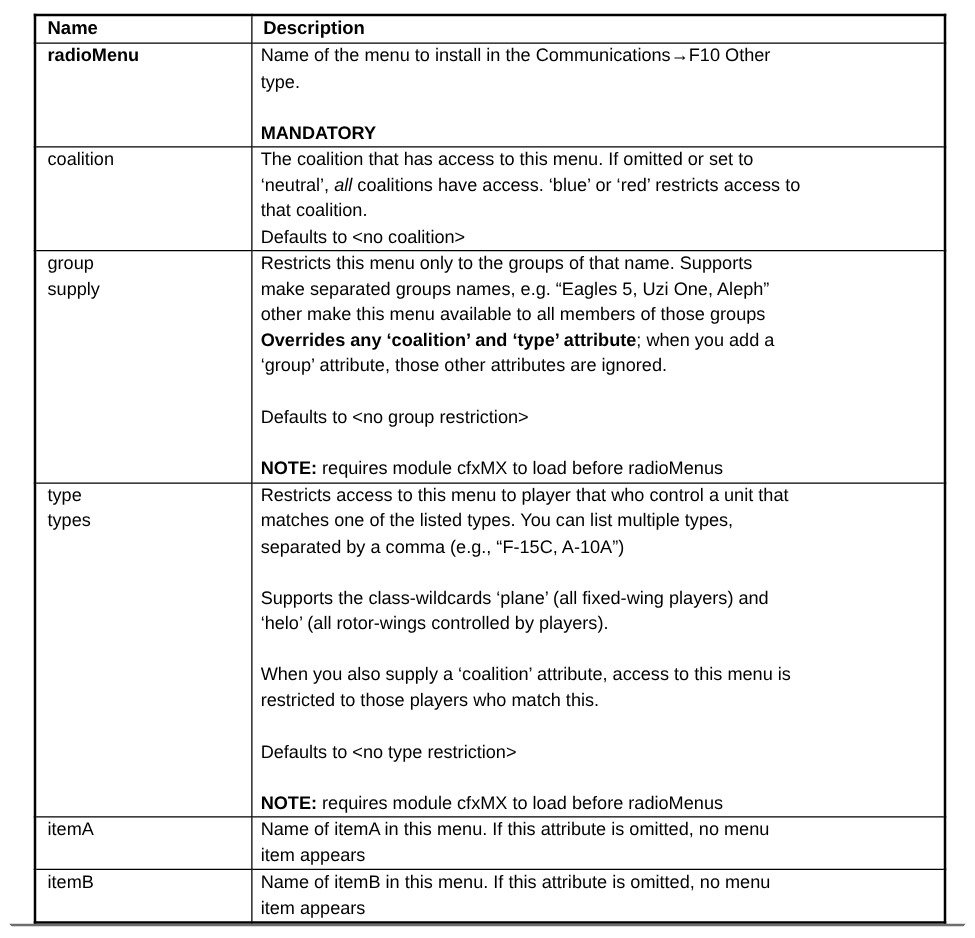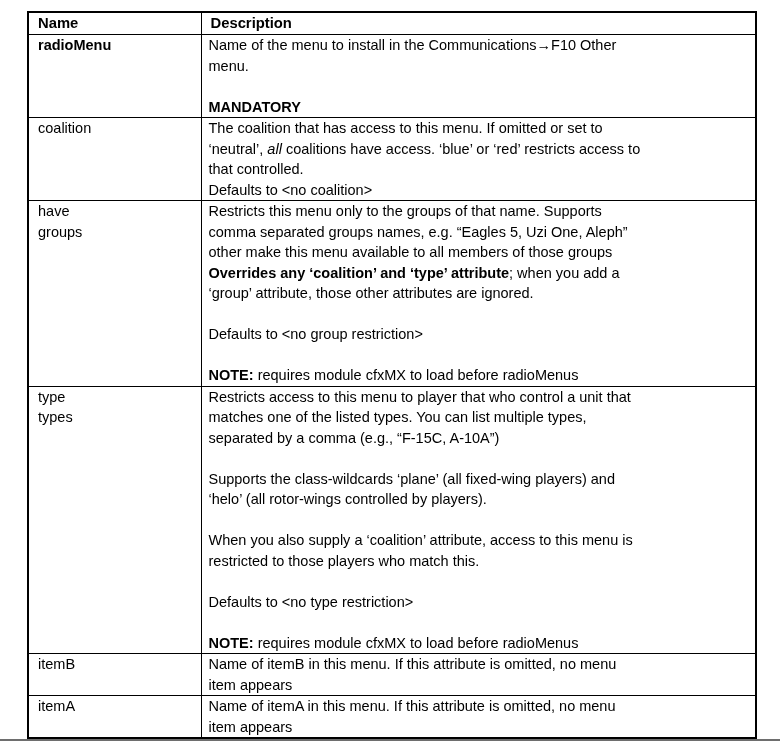--- a/index.html
+++ b/index.html
@@ -7,20 +7,21 @@
     width: 780px; height: 750px;
     background: #ffffff;
     font-family: "Liberation Sans", sans-serif;
     color: var(--text-color, #000000);
   }
   .page {
     position: relative;
     width: 780px; height: 750px;
     overflow: hidden;
     background: var(--bg-color, #ffffff);
+    border-radius: 31px;
   }
   table.attr-table {
     position: absolute;
     left: 27px; top: 11px;
     width: 730px;
     border-collapse: collapse;
     table-layout: fixed;
     border: 2px solid var(--border-color, #000000);
   }
   .attr-table th, .attr-table td {
@@ -64,44 +65,44 @@
         <th>Description</th>
       </tr>
     </thead>
     <tbody>
         <tr>
           <td class="name-cell">
             <div class="tline"><span class="b">radioMenu</span></div>
           </td>
           <td class="desc-cell">
             <div class="tline"><span>Name of the menu to install in the Communications→F10 Other</span></div>
-            <div class="tline"><span>menu.</span></div>
+            <div class="tline"><span>type.</span></div>
             <div class="tline">&nbsp;</div>
             <div class="tline"><span class="b">MANDATORY</span></div>
           </td>
         </tr>
         <tr>
           <td class="name-cell">
             <div class="tline"><span>coalition</span></div>
           </td>
           <td class="desc-cell">
             <div class="tline"><span>The coalition that has access to this menu. If omitted or set to</span></div>
             <div class="tline"><span>‘neutral’, </span><span class="i">all</span><span> coalitions have access. ‘blue’ or ‘red’ restricts access to</span></div>
-            <div class="tline"><span>that controlled.</span></div>
+            <div class="tline"><span>that coalition.</span></div>
             <div class="tline"><span>Defaults to &lt;no coalition&gt;</span></div>
           </td>
         </tr>
         <tr>
           <td class="name-cell">
-            <div class="tline"><span>have</span></div>
-            <div class="tline"><span>groups</span></div>
+            <div class="tline"><span>group</span></div>
+            <div class="tline"><span>supply</span></div>
           </td>
           <td class="desc-cell">
             <div class="tline"><span>Restricts this menu only to the groups of that name. Supports</span></div>
-            <div class="tline"><span>comma separated groups names, e.g. “Eagles 5, Uzi One, Aleph”</span></div>
+            <div class="tline"><span>make separated groups names, e.g. “Eagles 5, Uzi One, Aleph”</span></div>
             <div class="tline"><span>other make this menu available to all members of those groups</span></div>
             <div class="tline"><span class="b">Overrides any ‘coalition’ and ‘type’ attribute</span><span>; when you add a</span></div>
             <div class="tline"><span>‘group’ attribute, those other attributes are ignored.</span></div>
             <div class="tline">&nbsp;</div>
             <div class="tline"><span>Defaults to &lt;no group restriction&gt;</span></div>
             <div class="tline">&nbsp;</div>
             <div class="tline"><span class="b">NOTE:</span><span> requires module cfxMX to load before radioMenus</span></div>
           </td>
         </tr>
         <tr>
@@ -120,32 +121,32 @@
             <div class="tline"><span>When you also supply a ‘coalition’ attribute, access to this menu is</span></div>
             <div class="tline"><span>restricted to those players who match this.</span></div>
             <div class="tline">&nbsp;</div>
             <div class="tline"><span>Defaults to &lt;no type restriction&gt;</span></div>
             <div class="tline">&nbsp;</div>
             <div class="tline"><span class="b">NOTE:</span><span> requires module cfxMX to load before radioMenus</span></div>
           </td>
         </tr>
         <tr>
           <td class="name-cell">
-            <div class="tline"><span>itemB</span></div>
+            <div class="tline"><span>itemA</span></div>
           </td>
           <td class="desc-cell">
-            <div class="tline"><span>Name of itemB in this menu. If this attribute is omitted, no menu</span></div>
+            <div class="tline"><span>Name of itemA in this menu. If this attribute is omitted, no menu</span></div>
             <div class="tline"><span>item appears</span></div>
           </td>
         </tr>
         <tr>
           <td class="name-cell">
-            <div class="tline"><span>itemA</span></div>
+            <div class="tline"><span>itemB</span></div>
           </td>
           <td class="desc-cell">
-            <div class="tline"><span>Name of itemA in this menu. If this attribute is omitted, no menu</span></div>
+            <div class="tline"><span>Name of itemB in this menu. If this attribute is omitted, no menu</span></div>
             <div class="tline"><span>item appears</span></div>
           </td>
         </tr>
       </tbody>
   </table>
   <div class="bottom-rule"></div>
 </div>
 
 </body></html>

